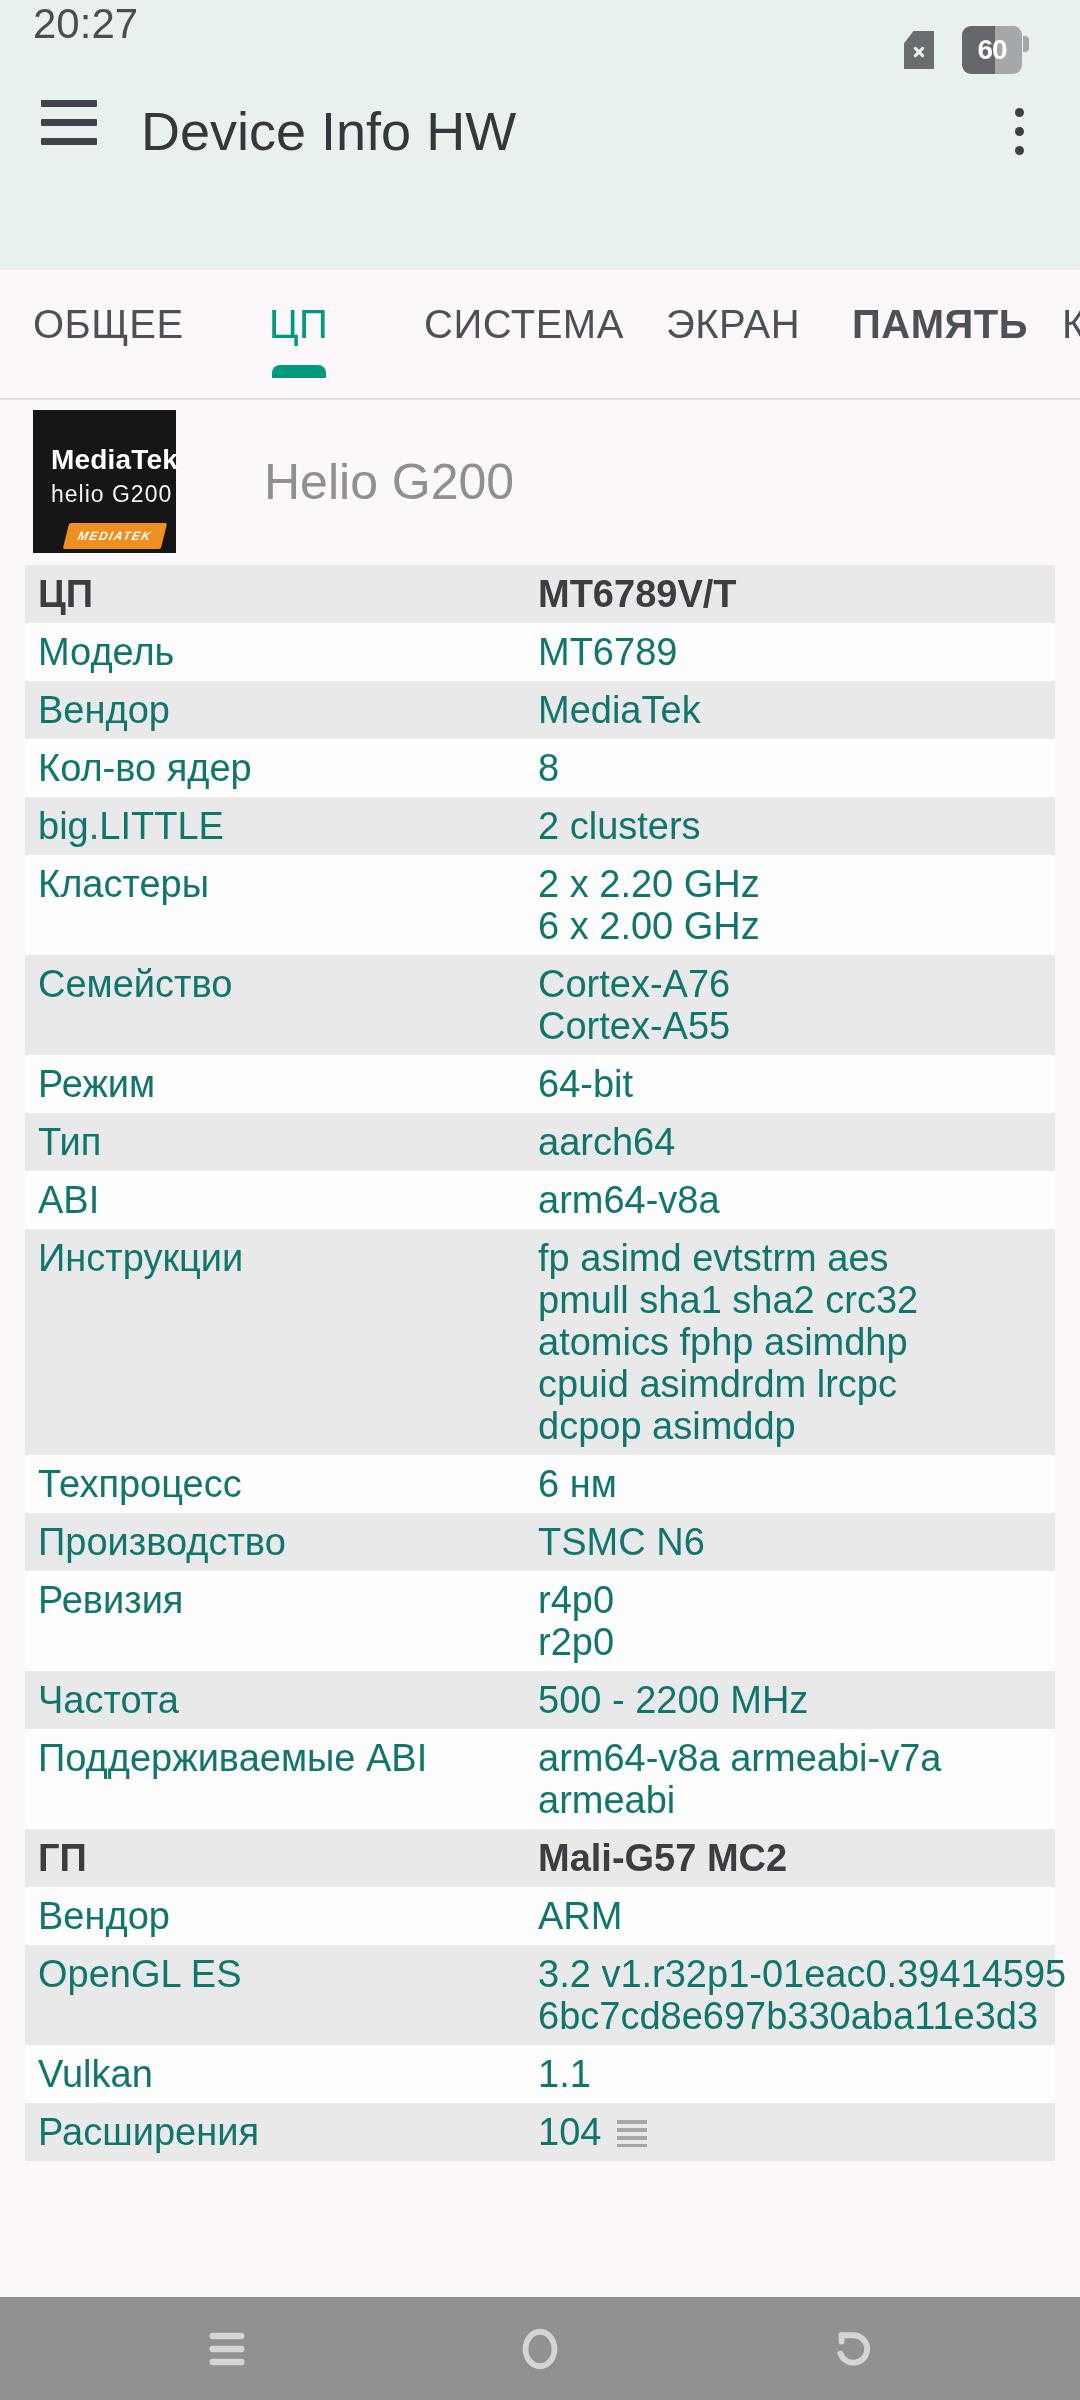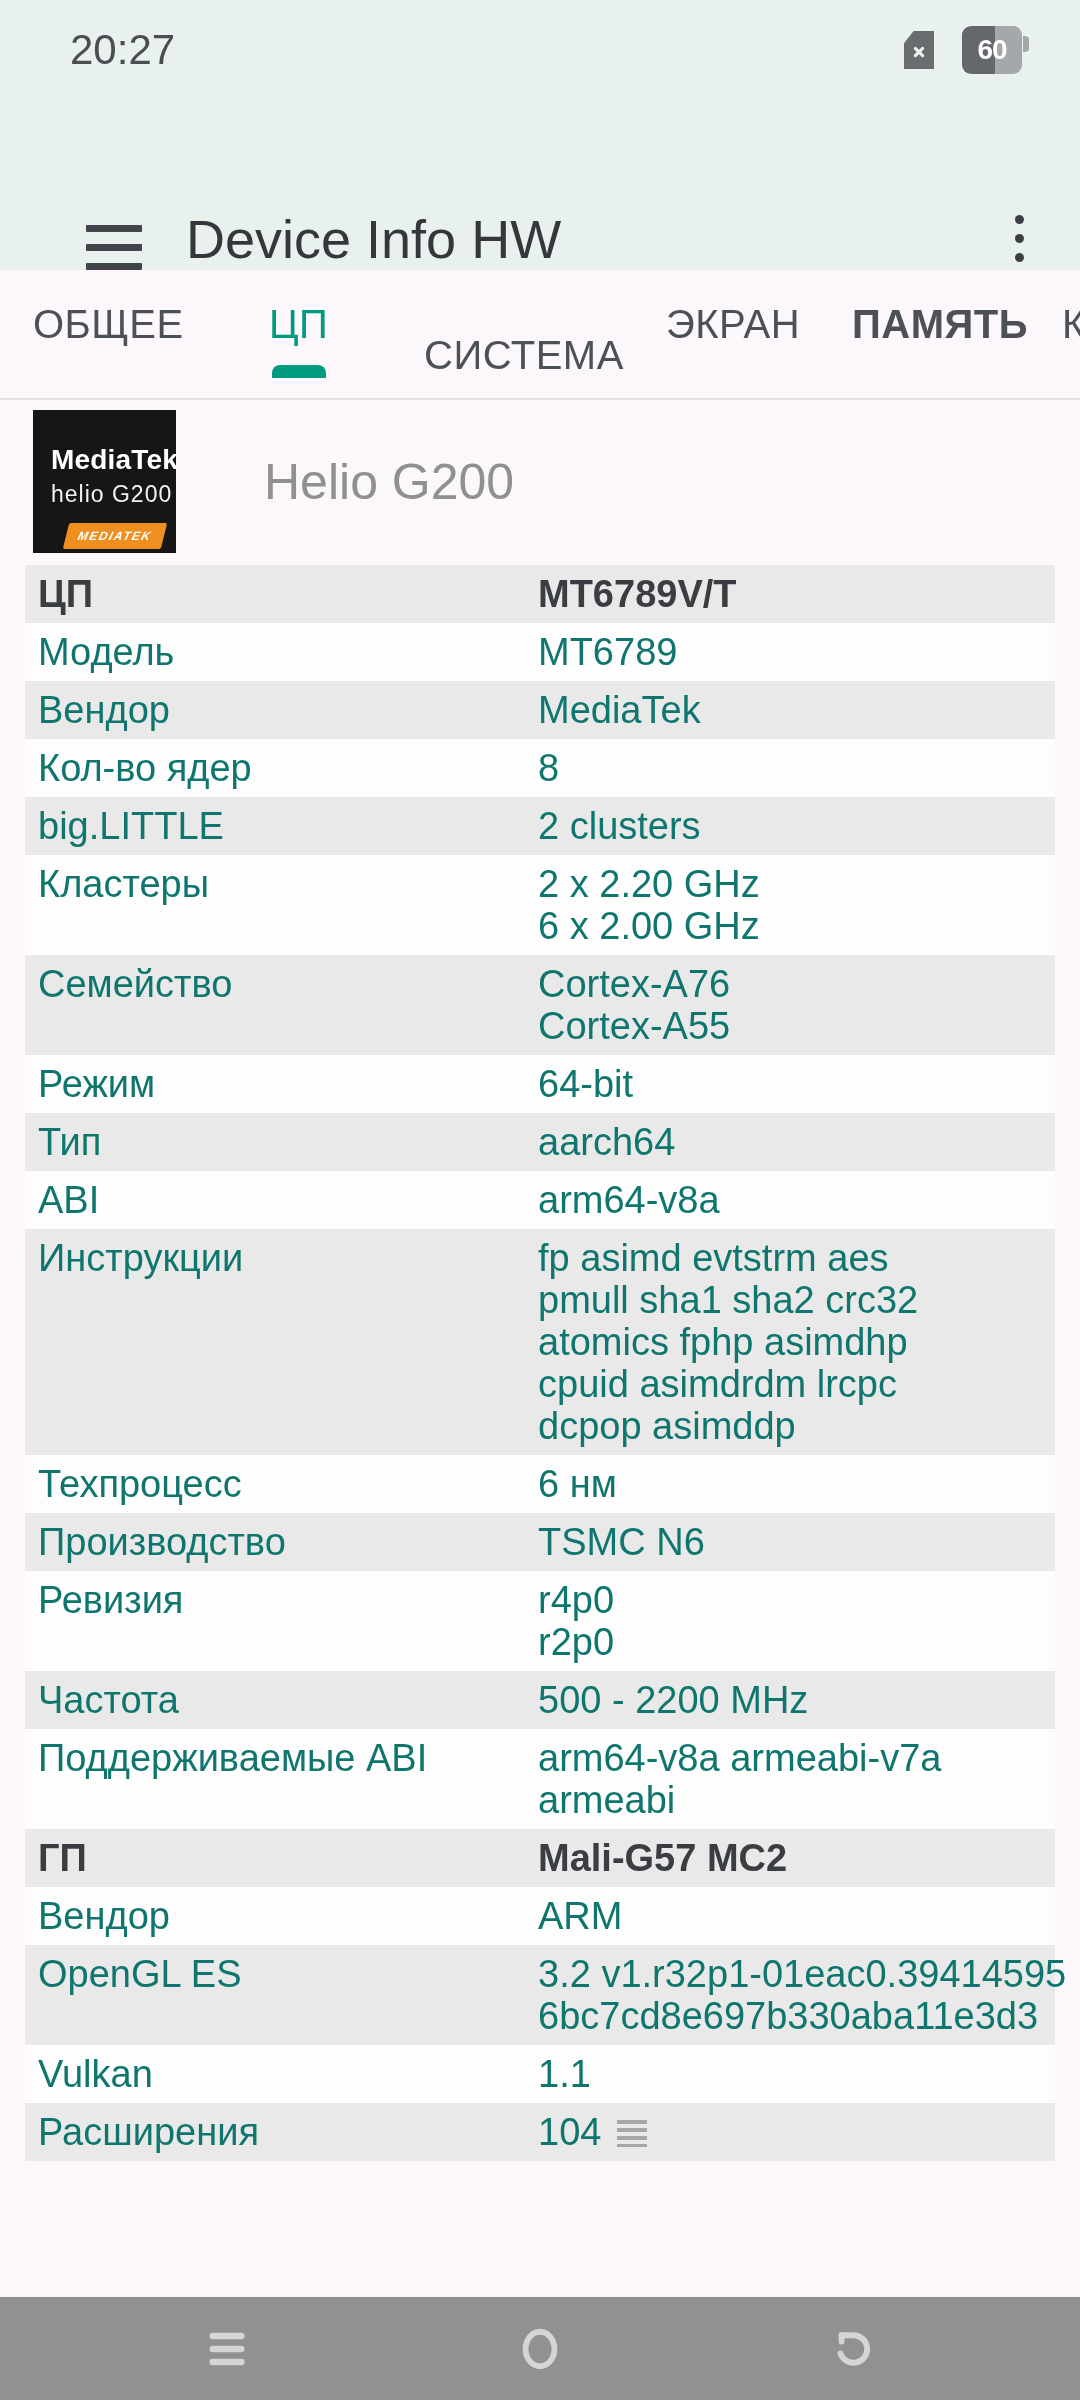--- a/index.html
+++ b/index.html
@@ -1,44 +1,44 @@
 <!DOCTYPE html>
 <html><head>
 <meta charset="utf-8">
 <style>
   html,body{margin:0;padding:0;}
   body{width:1080px;height:2400px;font-family:"Liberation Sans",sans-serif;background:#fcf7fa;}
   .screen{position:relative;width:1080px;height:2400px;display:flex;flex-direction:column;overflow:hidden;background:#fcf7fa;}
 
   
-  .status-bar{height:100px;background:#e9f1ef;display:flex;align-items:center;padding:0 58px 0 70px;box-sizing:border-box;}
+  .status-bar{height:100px;background:#e9f1ef;display:flex;padding:0 58px 0 33px;box-sizing:border-box;}
   .time{font-size:42px;color:#4a4d52;}
   .status-icons{margin-left:auto;display:flex;align-items:center;gap:28px;}
   .sim{width:30px;height:38px;background:#696d70;clip-path:polygon(32% 0,100% 0,100% 100%,0 100%,0 32%);display:flex;align-items:center;justify-content:center;}
   .sim svg{width:22px;height:22px;margin-top:3px;}
   .battery{position:relative;width:60px;height:48px;border-radius:9px;background:linear-gradient(to right,#64686c 0 55%,#a4a8aa 55% 100%);display:flex;align-items:center;justify-content:center;}
   .battery::after{content:"";position:absolute;right:-7px;top:10px;width:6px;height:16px;border-radius:0 4px 4px 0;background:#a4a8aa;}
   .batt-num{font-size:28px;font-weight:700;color:#fff;letter-spacing:-1px;}
 
   
-  .app-bar{height:170px;background:#e9f1ef;display:flex;align-items:flex-end;padding-left:86px;box-sizing:border-box;}
+  .app-bar{height:170px;background:#e9f1ef;display:flex;align-items:flex-start;padding-left:41px;box-sizing:border-box;}
   .hamburger{width:56px;display:flex;flex-direction:column;gap:12px;cursor:pointer;}
   .hamburger i{display:block;height:7px;background:#41444a;border-radius:1px;}
   .app-title{margin-left:44px;font-size:54px;color:#34373c;}
   .overflow{margin-left:auto;margin-right:48px;display:flex;flex-direction:column;gap:10px;align-items:center;cursor:pointer;padding:8px;}
   .overflow i{width:9px;height:9px;border-radius:50%;background:#3c3f44;}
 
   
   .tab-bar{position:relative;height:130px;background:#fcf7fa;border-bottom:2px solid #e3e1e3;box-sizing:border-box;}
   .tab{position:absolute;top:0;height:108px;display:flex;align-items:center;cursor:pointer;}
   .tab span{font-size:40px;color:#4d5055;letter-spacing:0.5px;}
   .tab.active span{color:#009b7f;}
   .tab:nth-child(1){left:33px;}
   .tab:nth-child(2){left:269px;}
-  .tab:nth-child(3){left:424px;align-items:flex-end;}
+  .tab:nth-child(3){left:424px;}
   .tab:nth-child(4){left:666px;}
   .tab:nth-child(5){left:852px;font-weight:bold;}
   .tab:nth-child(6){left:1062px;}
   .tab-indicator{position:absolute;bottom:0;left:50%;transform:translateX(-50%);width:54px;height:13px;background:#009b7f;border-radius:8px 8px 0 0;}
 
   
   .content{flex:1;background:#fcf7fa;overflow:hidden;}
   .chip-header{display:flex;align-items:center;padding:10px 0 0 33px;}
   .chip-logo{width:143px;height:143px;background:#161616;box-sizing:border-box;padding:34px 0 0 18px;display:flex;flex-direction:column;}
   .logo-brand{color:#fff;font-size:28px;font-weight:700;letter-spacing:0.2px;}

